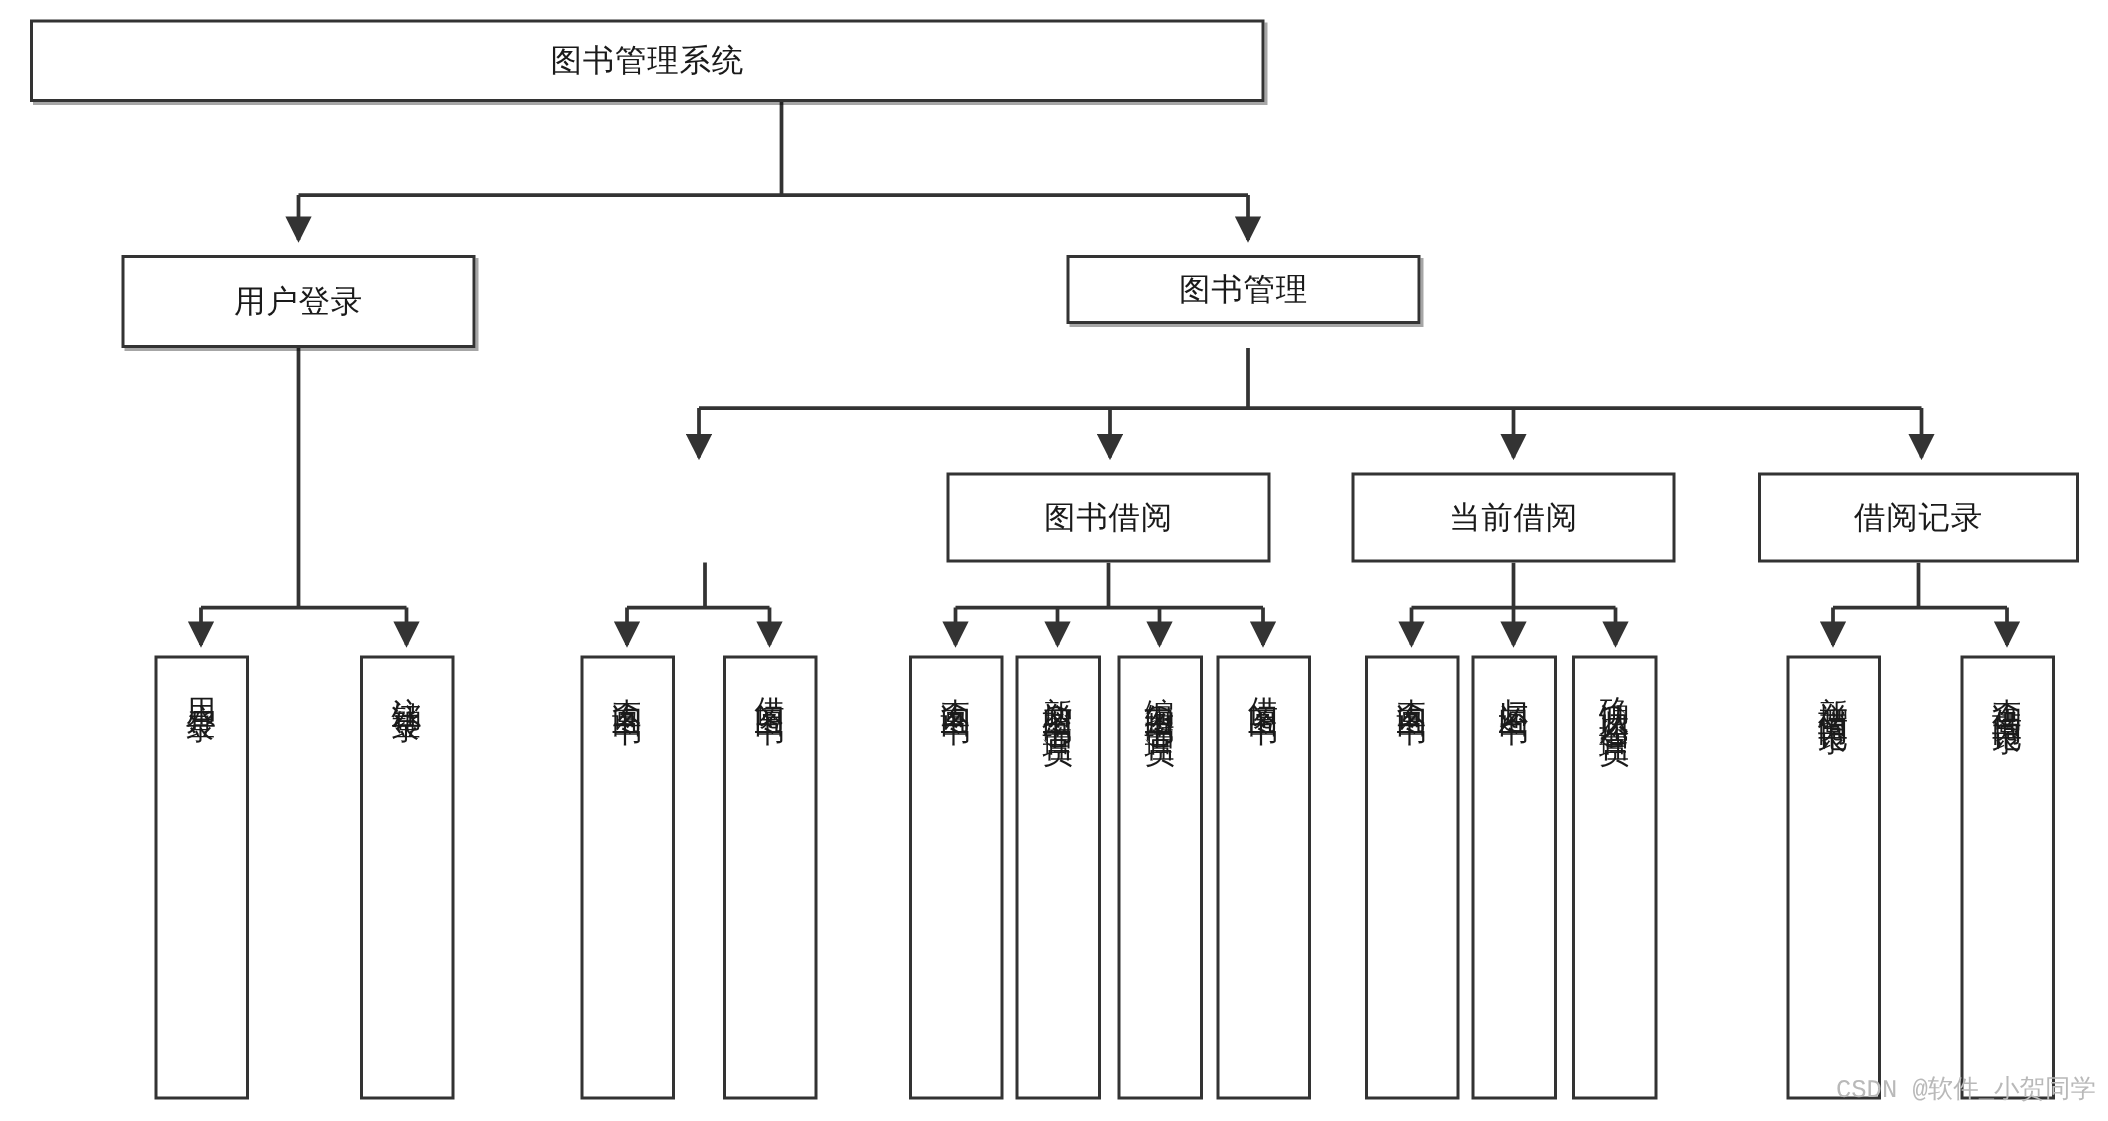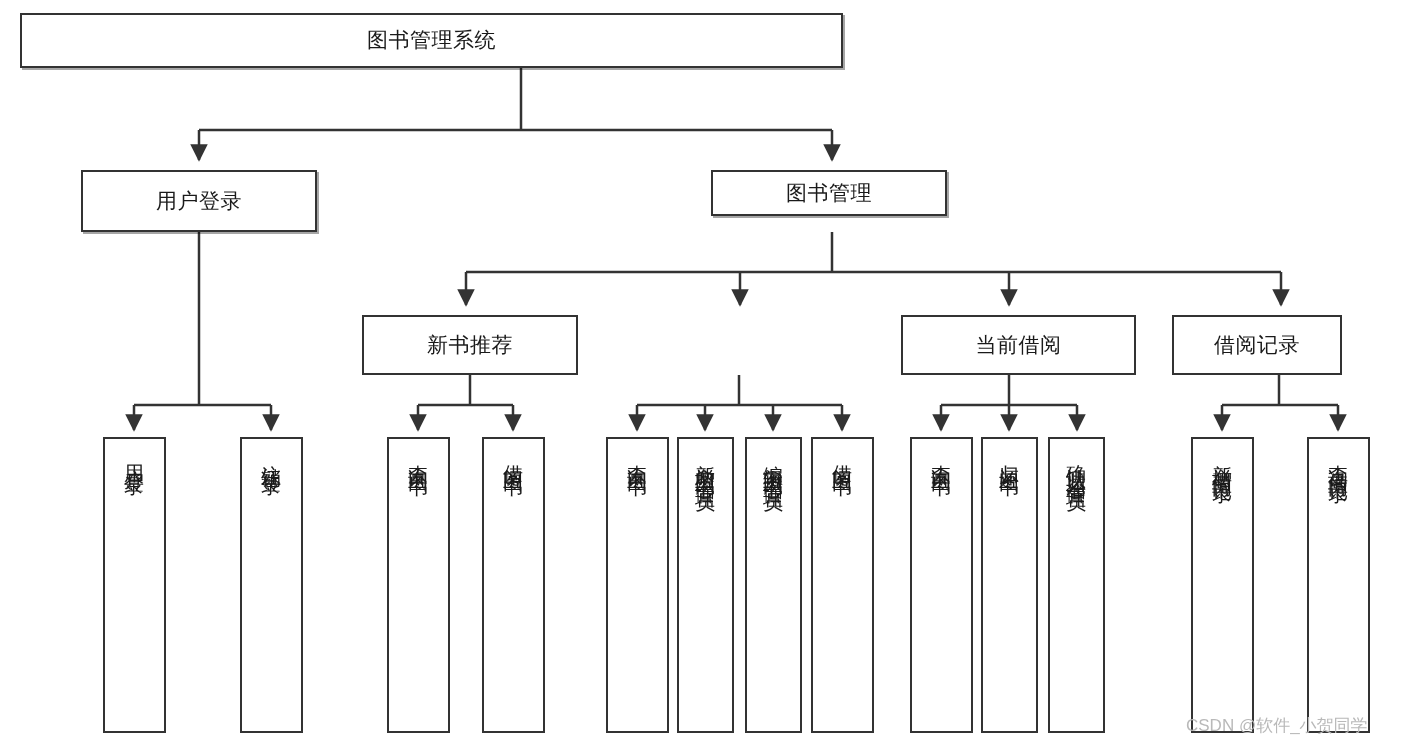--- a/index.html
+++ b/index.html
@@ -58,27 +58,27 @@
   }
   .node.leaf .label {
     writing-mode: vertical-rl;
     text-orientation: upright;
     letter-spacing: 4px;
     line-height: 1;
     white-space: nowrap;
   }
   .watermark {
     position: absolute;
-    left: 1186px;
+    left: 1224px;
     top: 714px;
     font-size: 17px;
     color: #b9b9b9;
     white-space: nowrap;
     z-index: 5;
-    font-family: Liberation Sans, sans-serif;
+    font-family: Liberation Mono, monospace;
   }
 </style>
 </head>
 <body>
 
 <div id="diagram">
 
   <svg id="edges" viewBox="0 0 1405 747" width="1405" height="747" xmlns="http://www.w3.org/2000/svg">
     <defs>
       <marker id="arrow" viewBox="0 0 10 10" refX="9" refY="5" markerWidth="7" markerHeight="7" orient="auto-start-reverse">
@@ -133,27 +133,27 @@
     <span class="label">图书管理系统</span>
   </div>
 
   <div class="node level2" style="left:81px; top:170px; width:236px; height:62px;">
     <span class="label">用户登录</span>
   </div>
   <div class="node level2" style="left:711px; top:170px; width:236px; height:46px;">
     <span class="label">图书管理</span>
   </div>
 
-  <div class="node level3" style="left:362px; top:315px; width:216px; height:60px;">
-    <span class="label">新书推荐</span>
-  </div>
-  <div class="node level3" style="left:901px; top:315px; width:235px; height:60px;">
+  <div class="node level3" style="left:631px; top:315px; width:216px; height:60px;">
+    <span class="label">图书借阅</span>
+  </div>
+  <div class="node level3" style="left:901px; top:315px; width:216px; height:60px;">
     <span class="label">当前借阅</span>
   </div>
-  <div class="node level3" style="left:1172px; top:315px; width:170px; height:60px;">
+  <div class="node level3" style="left:1172px; top:315px; width:214px; height:60px;">
     <span class="label">借阅记录</span>
   </div>
 
   <div class="node leaf" style="left:103px; top:437px; width:63px; height:296px;">
     <span class="label">用户登录</span>
   </div>
   <div class="node leaf" style="left:240px; top:437px; width:63px; height:296px;">
     <span class="label">注销登录</span>
   </div>
 

